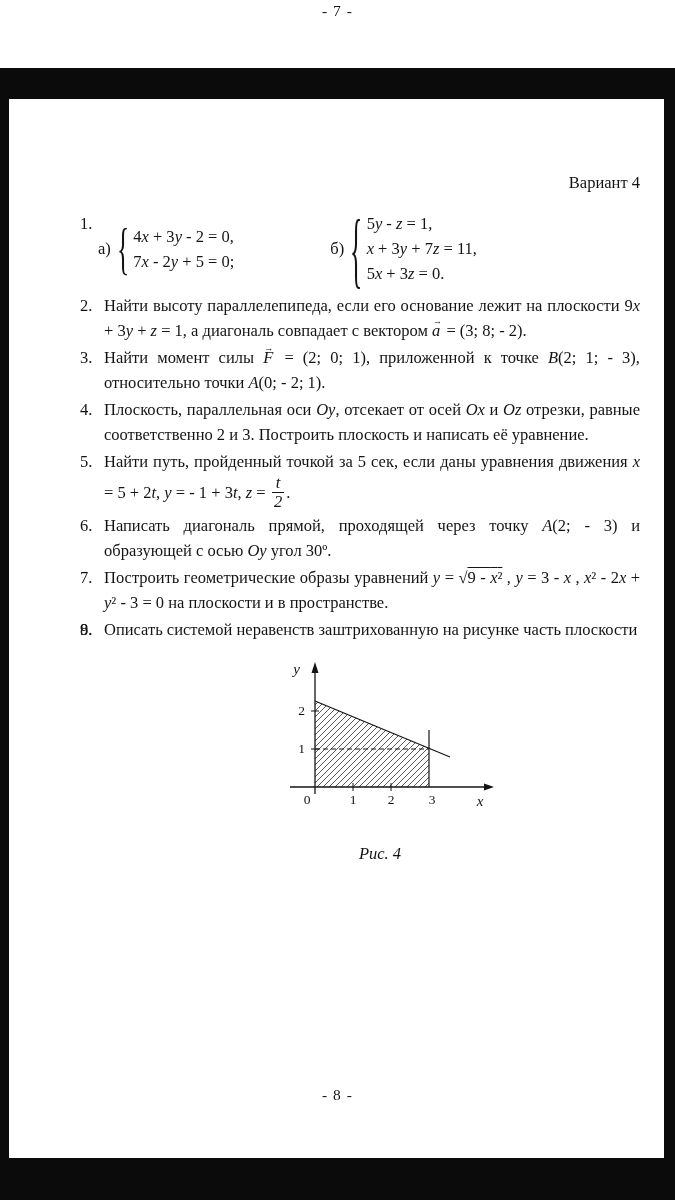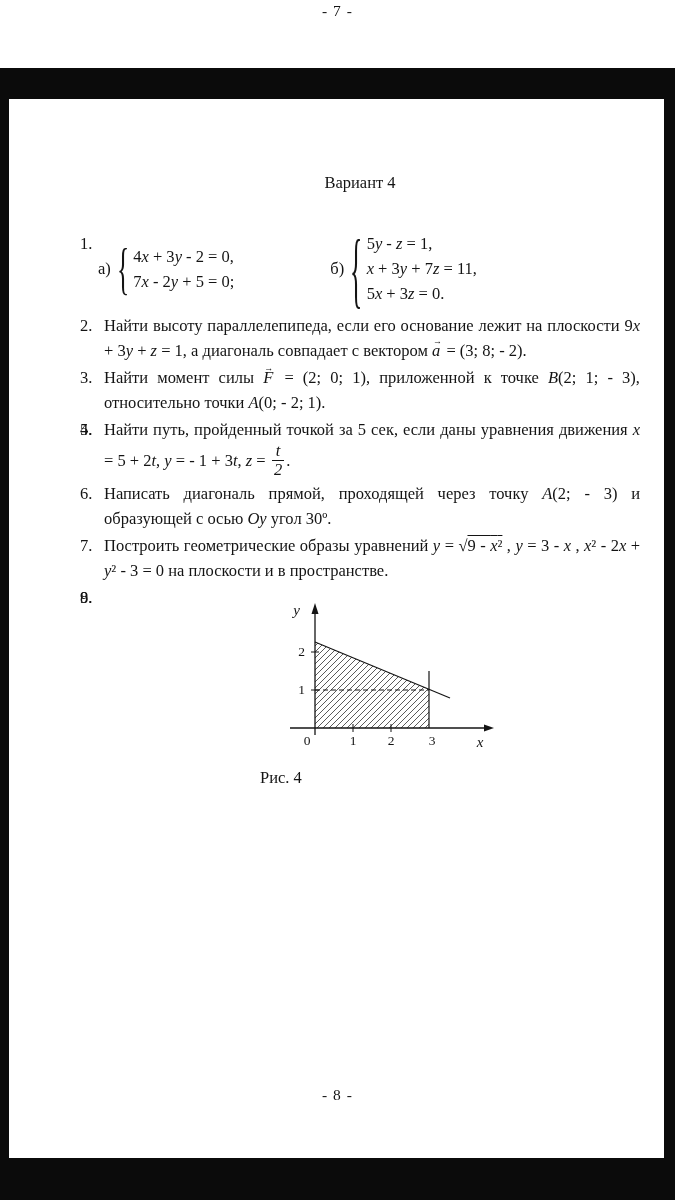--- a/index.html
+++ b/index.html
@@ -11,21 +11,21 @@
   .band-top    { left:0; top:68px;   width:675px; height:31px; }
   .band-bottom { left:0; top:1158px; width:675px; height:42px; }
   .strip-left  { left:0;  top:68px; width:9px;  height:1132px; }
   .strip-right { right:0; top:68px; width:11px; height:1132px; }
 
   .pagenum { position:absolute; left:0; width:100%; text-align:center; font-size:15.5px; letter-spacing:1px; }
   .pagenum-top { top:2px; }
   .pagenum-bottom { top:1086px; }
 
   .content { position:absolute; left:80px; top:170px; width:560px; font-size:16.5px; line-height:25px; }
-  .title { text-align:center; margin-bottom:36px; }
+  .title { text-align:right; margin-bottom:16px; }
 
   .prob { position:relative; padding-left:24px; text-align:justify; margin-bottom:2px; }
   .prob .num { position:absolute; left:0; top:0; }
 
   .it  { font-style:italic; }
   .ol  { text-decoration:overline; }
   .olit{ text-decoration:overline; font-style:italic; }
   .rad { }
   .vec { font-style:italic; position:relative; margin-right:2px; }
   .vec::after { content:"\2192"; position:absolute; left:1px; top:-12px; font-size:9px; font-style:normal; }
@@ -39,21 +39,21 @@
   .sys-b { margin-left:96px; }
   .sys-label { margin-right:5px; }
   .brace { display:inline-block; font-size:30px; line-height:30px; transform-origin:center; margin-right:3px; }
   .brace-2 { transform:scaleY(1.9) scaleX(0.85); }
   .brace-3 { transform:scaleY(2.85) scaleX(0.85); }
   .eqs { display:flex; flex-direction:column; }
   .eq { line-height:25px; white-space:nowrap; }
 
   .figure { margin:10px 0 0 180px; width:240px; }
   .figure svg { display:block; }
-  .caption { margin-top:0; }
+  .caption { text-align:center; margin-top:17px;font-style:italic; }
 
   svg text { font-family:"Liberation Serif", serif; font-size:13.5px; fill:#141414; }
   svg text.axlabel { font-style:italic; font-size:15px; }
 </style>
 </head>
 <body>
 
 <div class="page">
 
   <div class="pagenum pagenum-top">- 7 -</div>
@@ -96,20 +96,21 @@
       <span class="ptext"><span>Найти высоту параллелепипеда, если его основание лежит на плоскости 9</span><span class="it">x</span><span> + 3</span><span class="it">y</span><span> + </span><span class="it">z</span><span> = 1, а диагональ совпадает с вектором </span><span class="vec">a</span><span> = (3; 8; - 2).</span></span>
     </div>
 
     <div class="prob">
       <span class="num">3.</span>
       <span class="ptext"><span>Найти момент силы </span><span class="vec">F</span><span> = (2; 0; 1), приложенной к точке </span><span class="it">B</span><span>(2; 1; - 3), относительно точки </span><span class="it">A</span><span>(0; - 2; 1).</span></span>
     </div>
 
     <div class="prob">
       <span class="num">4.</span>
+      <span class="ptext"><span>Плоскость, параллельная оси </span><span class="it">Oy</span><span>, отсекает от осей </span><span class="it">Ox</span><span> и </span><span class="it">Oz</span><span> отрезки, равные соответственно 2 и 3. Построить плоскость и написать её уравнение.</span></span>
     </div>
 
     <div class="prob">
       <span class="num">5.</span>
       <span class="ptext"><span>Найти путь, пройденный точкой за 5 сек, если даны уравнения движения </span><span class="it">x</span><span> = 5 + 2</span><span class="it">t</span><span>, </span><span class="it">y</span><span> = - 1 + 3</span><span class="it">t</span><span>, </span><span class="it">z</span><span> = </span><span class="frac"><span class="fn">t</span><span class="fd">2</span></span><span>.</span></span>
     </div>
 
     <div class="prob">
       <span class="num">6.</span>
       <span class="ptext"><span>Написать диагональ прямой, проходящей через точку </span><span class="it">A</span><span>(2; - 3) и образующей с осью </span><span class="it">Oy</span><span> угол 30º.</span></span>
@@ -119,20 +120,21 @@
       <span class="num">7.</span>
       <span class="ptext"><span>Построить геометрические образы уравнений </span><span class="it">y</span><span> = </span><span class="rad">√</span><span class="ol">9 - </span><span class="olit">x</span><span class="ol">²</span><span> , </span><span class="it">y</span><span> = 3 - </span><span class="it">x</span><span> , </span><span class="it">x</span><span>² - 2</span><span class="it">x</span><span> + </span><span class="it">y</span><span>² - 3 = 0 на плоскости и в пространстве.</span></span>
     </div>
 
     <div class="prob">
       <span class="num">8.</span>
     </div>
 
     <div class="prob">
       <span class="num">9.</span>
+      <span class="ptext"><span>Описать системой неравенств заштрихованную на рисунке часть плоскости</span></span>
     </div>
 
     <div class="figure">
       <svg width="240" height="172" viewBox="0 0 240 172">
         <defs>
           <pattern id="hatch" width="6" height="6" patternUnits="userSpaceOnUse">
             <path d="M-1,1 l2,-2 M0,6 l6,-6 M5,7 l2,-2" stroke="#141414" stroke-width="0.7" fill="none"></path>
           </pattern>
         </defs>
 

